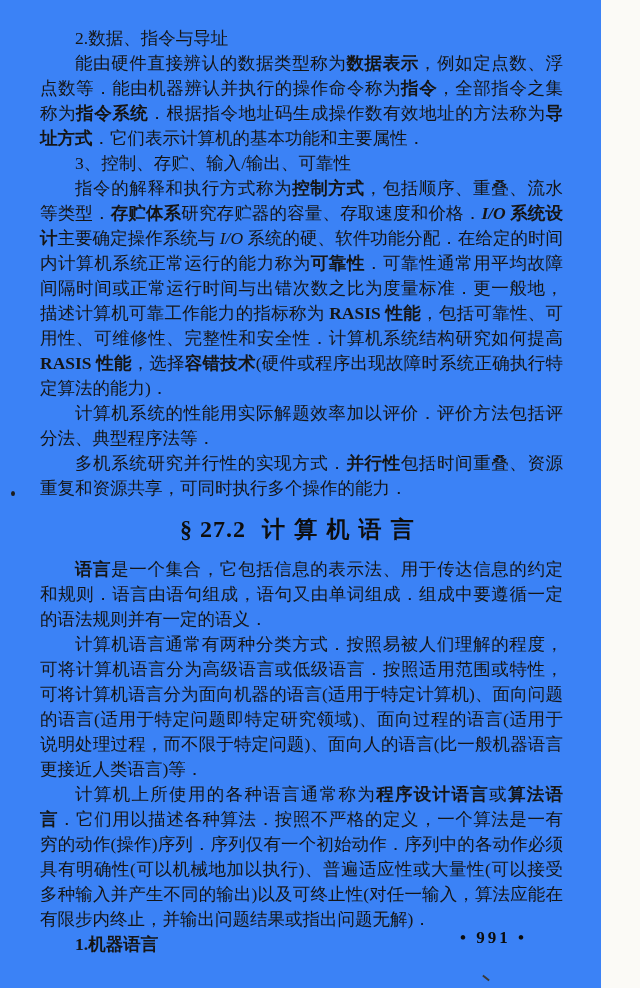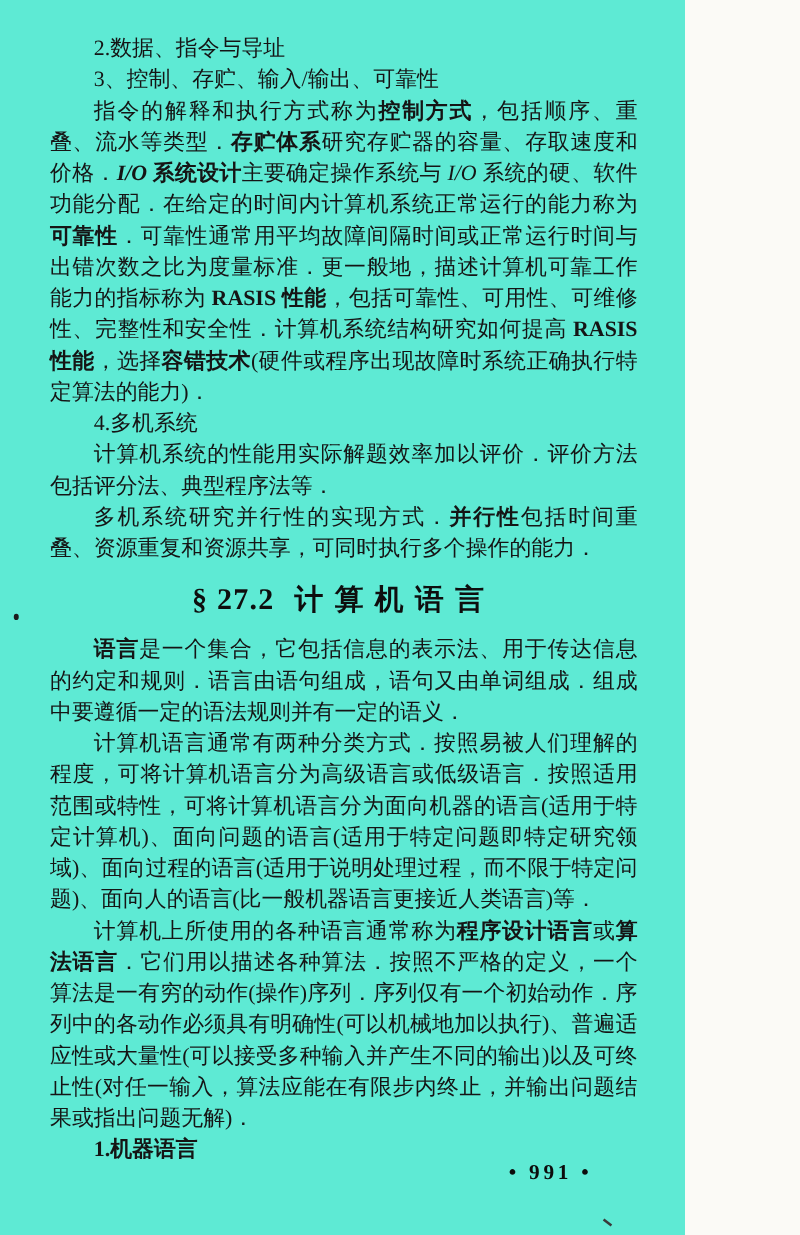--- a/index.html
+++ b/index.html
@@ -3,23 +3,23 @@
 <meta charset="utf-8">
 <style>
   html,body{margin:0;padding:0;}
   body{
     background:#fbfaf6;
     font-family:"Liberation Serif","DejaVu Serif",serif;
     -webkit-font-smoothing:antialiased;
   }
   .page{
     position:relative;
-    width:548px;
+    width:601px;
     height:988px;
-    background:#5eead4;
+    background:#3b82f6;
     overflow:hidden;
     color:#141414;
   }
   .body-text{
     padding:26px 38px 0 40px;
   }
   .para, .numbered-head{
     margin:0;
     font-size:17.5px;
     line-height:25px;
@@ -85,23 +85,23 @@
     background:#3a3a3a;
     transform:rotate(38deg);
   }
 </style>
 </head>
 <body>
 
 <div class="page">
   <div class="body-text">
       <p class="numbered-head"><span>2.数据、指令与导址</span></p>
+      <p class="para"><span>能由硬件直接辨认的数据类型称为</span><span class="b">数据表示</span><span>，例如定点数、浮点数等．能由机器辨认并执行的操作命令称为</span><span class="b">指令</span><span>，全部指令之集称为</span><span class="b">指令系统</span><span>．根据指令地址码生成操作数有效地址的方法称为</span><span class="b">导址方式</span><span>．它们表示计算机的基本功能和主要属性．</span></p>
       <p class="numbered-head"><span>3、控制、存贮、输入/输出、可靠性</span></p>
       <p class="para"><span>指令的解释和执行方式称为</span><span class="b">控制方式</span><span>，包括顺序、重叠、流水等类型．</span><span class="b">存贮体系</span><span>研究存贮器的容量、存取速度和价格．</span><span class="b i">I/O</span><span class="b"> 系统设计</span><span>主要确定操作系统与 </span><span class="i">I/O</span><span> 系统的硬、软件功能分配．在给定的时间内计算机系统正常运行的能力称为</span><span class="b">可靠性</span><span>．可靠性通常用平均故障间隔时间或正常运行时间与出错次数之比为度量标准．更一般地，描述计算机可靠工作能力的指标称为 </span><span class="b">RASIS 性能</span><span>，包括可靠性、可用性、可维修性、完整性和安全性．计算机系统结构研究如何提高 </span><span class="b">RASIS 性能</span><span>，选择</span><span class="b">容错技术</span><span>(硬件或程序出现故障时系统正确执行特定算法的能力)．</span></p>
-      <p class="numbered-head"><span>4.多机系统</span></p>
       <p class="para"><span>计算机系统的性能用实际解题效率加以评价．评价方法包括评分法、典型程序法等．</span></p>
       <p class="para"><span>多机系统研究并行性的实现方式．</span><span class="b">并行性</span><span>包括时间重叠、资源重复和资源共享，可同时执行多个操作的能力．</span></p>
       <h2 class="section-title">
         <span class="sec-num">§ 27.2</span>
         <span class="sec-text">计算机语言</span>
       </h2>
       <p class="para"><span class="b">语言</span><span>是一个集合，它包括信息的表示法、用于传达信息的约定和规则．语言由语句组成，语句又由单词组成．组成中要遵循一定的语法规则并有一定的语义．</span></p>
       <p class="para"><span>计算机语言通常有两种分类方式．按照易被人们理解的程度，可将计算机语言分为高级语言或低级语言．按照适用范围或特性，可将计算机语言分为面向机器的语言(适用于特定计算机)、面向问题的语言(适用于特定问题即特定研究领域)、面向过程的语言(适用于说明处理过程，而不限于特定问题)、面向人的语言(比一般机器语言更接近人类语言)等．</span></p>
       <p class="para"><span>计算机上所使用的各种语言通常称为</span><span class="b">程序设计语言</span><span>或</span><span class="b">算法语言</span><span>．它们用以描述各种算法．按照不严格的定义，一个算法是一有穷的动作(操作)序列．序列仅有一个初始动作．序列中的各动作必须具有明确性(可以机械地加以执行)、普遍适应性或大量性(可以接受多种输入并产生不同的输出)以及可终止性(对任一输入，算法应能在有限步内终止，并输出问题结果或指出问题无解)．</span></p>
       <p class="numbered-head"><span class="b">1.机器语言</span></p>

